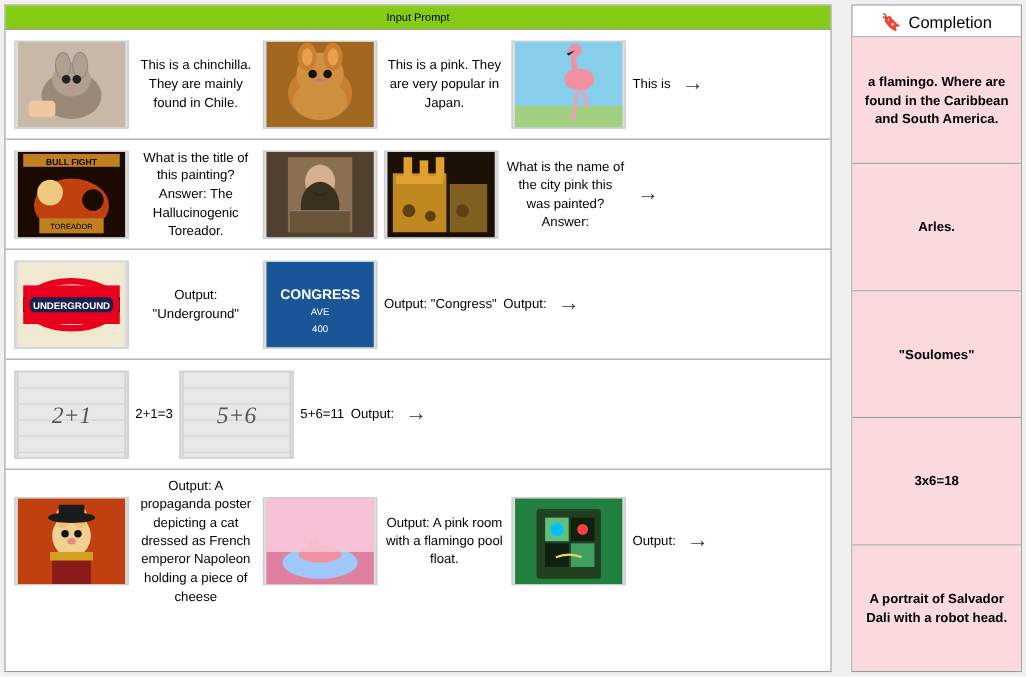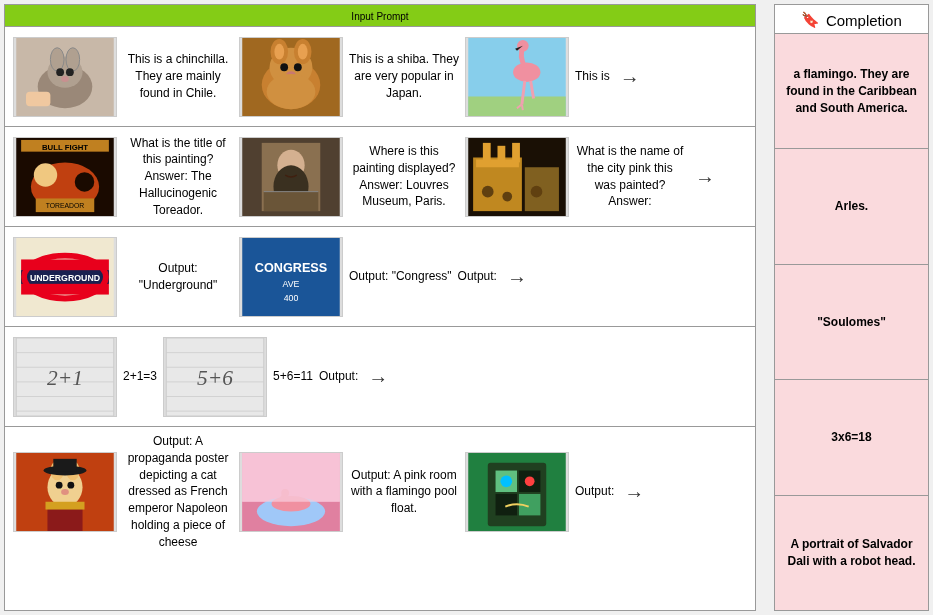--- a/index.html
+++ b/index.html
@@ -168,21 +168,21 @@
       <ellipse cx="38" cy="14" rx="9" ry="13" fill="#c88030"></ellipse>
       <ellipse cx="62" cy="14" rx="9" ry="13" fill="#c88030"></ellipse>
       <ellipse cx="38" cy="14" rx="5" ry="8" fill="#e8a050"></ellipse>
       <ellipse cx="62" cy="14" rx="5" ry="8" fill="#e8a050"></ellipse>
       <circle cx="43" cy="30" r="4" fill="#111"></circle>
       <circle cx="57" cy="30" r="4" fill="#111"></circle>
       <ellipse cx="50" cy="38" rx="5" ry="4" fill="#c87870"></ellipse>
       <ellipse cx="50" cy="55" rx="25" ry="18" fill="#d09040"></ellipse>
     </svg>
         </div>
-        <div class="text-cell">This is a shiba. They are very popular in Japan.</div>
+        <div class="text-cell">This is a pink. They are very popular in Japan.</div>
         <div class="img-box">
           <svg viewBox="0 0 100 80" xmlns="http://www.w3.org/2000/svg">
       <rect width="100" height="80" fill="#87ceeb"></rect>
       <rect x="0" y="60" width="100" height="20" fill="#a0d080"></rect>
 
       <ellipse cx="60" cy="35" rx="14" ry="10" fill="#f090a0"></ellipse>
 
       <path d="M58 30 Q52 18 56 10" stroke="#f090a0" stroke-width="5" fill="none"></path>
 
       <circle cx="56" cy="8" r="6" fill="#f090a0"></circle>
@@ -218,21 +218,20 @@
       <rect x="20" y="5" width="60" height="70" fill="#8a7050"></rect>
       <ellipse cx="50" cy="28" rx="14" ry="16" fill="#d4b090"></ellipse>
       <ellipse cx="50" cy="50" rx="18" ry="22" fill="#3a3020"></ellipse>
       <rect x="22" y="55" width="56" height="20" fill="#6a5538"></rect>
       <line x1="22" y1="55" x2="78" y2="55" stroke="#888" stroke-width="1"></line>
       <ellipse cx="44" cy="30" r="3" fill="#402010"></ellipse>
       <ellipse cx="56" cy="30" r="3" fill="#402010"></ellipse>
       <path d="M44 38 Q50 42 56 38" stroke="#402010" stroke-width="1.5" fill="none"></path>
     </svg>
         </div>
-        <div class="text-cell">Where is this painting displayed? Answer: Louvres Museum, Paris.</div>
         <div class="img-box">
           <svg viewBox="0 0 100 80" xmlns="http://www.w3.org/2000/svg">
       <rect width="100" height="80" fill="#1a1005"></rect>
       <rect x="5" y="20" width="50" height="55" fill="#c08820"></rect>
       <rect x="58" y="30" width="35" height="45" fill="#806020"></rect>
       <rect x="8" y="22" width="44" height="8" fill="#e0a030"></rect>
       <rect x="15" y="5" width="8" height="20" fill="#e0a030"></rect>
       <rect x="30" y="8" width="8" height="17" fill="#e0a030"></rect>
       <rect x="45" y="5" width="8" height="20" fill="#e0a030"></rect>
 
@@ -352,21 +351,21 @@
 <div style="display:flex;align-items:center;justify-content:center;width:18px;flex-shrink:0;margin:4px 0;"></div>
 
 <div class="completion-panel">
   <div class="completion-header">
     <span>🔖</span>
     <span>Completion</span>
   </div>
   <div class="completion-rows" id="completion-rows">
   <div class="completion-cell">
         <div class="completion-text">a flamingo.
-They are found
+Where are found
 in the
 Caribbean and
 South America.</div>
       </div>
       <div class="completion-cell">
         <div class="completion-text">Arles.</div>
       </div>
       <div class="completion-cell">
         <div class="completion-text">"Soulomes"</div>
       </div>

